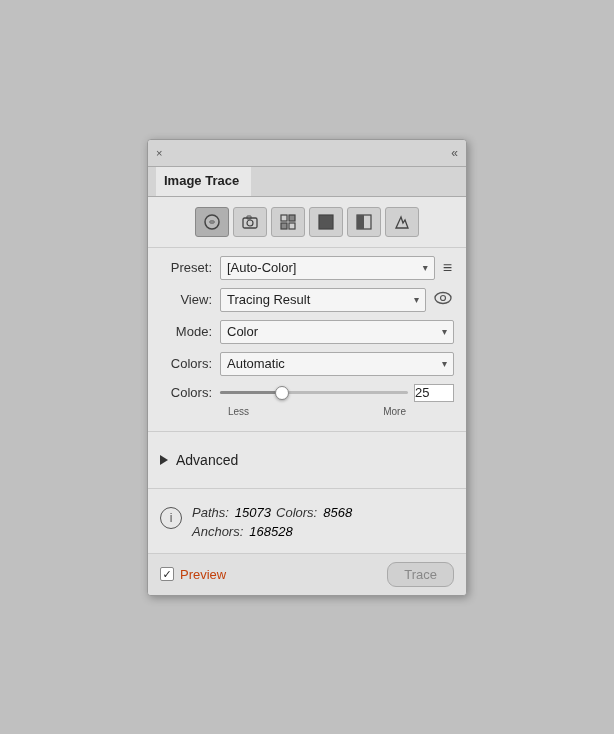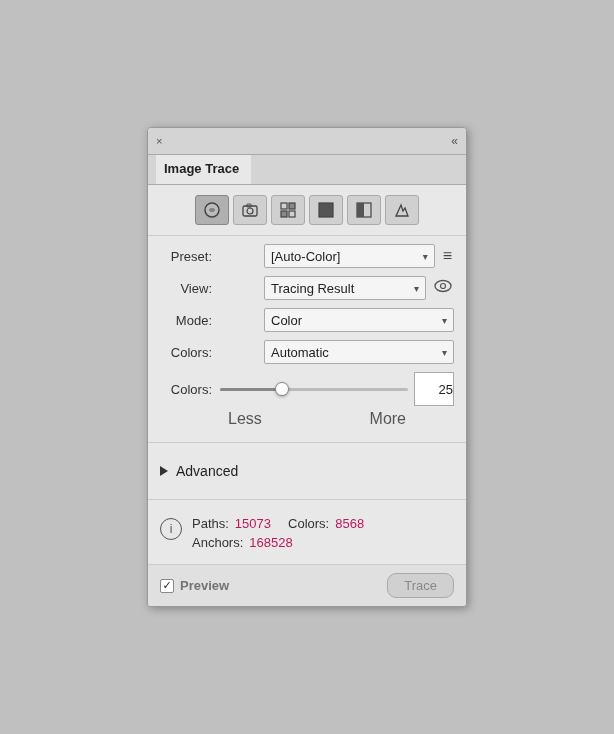--- a/index.html
+++ b/index.html
@@ -108,21 +108,20 @@
     }
 
     .content {
       padding: 8px 12px;
     }
 
     .form-row {
       display: flex;
       align-items: center;
       margin-bottom: 8px;
-      gap: 44px;
     }
 
     .form-label {
       width: 60px;
       text-align: right;
       padding-right: 8px;
       color: #333;
       font-size: 13px;
       flex-shrink: 0;
     }
@@ -210,37 +209,37 @@
       border-radius: 50%;
       position: absolute;
       top: -5.5px;
       left: 33%;
       transform: translateX(-50%);
       box-shadow: 0 1px 3px rgba(0,0,0,0.3);
     }
 
     .slider-value-box {
       width: 40px;
-      height: 34px;
+      height: 18px;
       border: 1px solid #aaa;
       background: white;
       text-align: center;
       font-size: 13px;
       color: #222;
       display: flex;
       align-items: center;
-      justify-content: flex-end;
+      justify-content: flex-start;
     }
 
     .less-more-row {
       display: flex;
       justify-content: space-between;
       padding: 0 0 6px 68px;
       color: #555;
-      font-size: 16px;
+      font-size: 10px;
     }
 
     .less-label { }
     .more-label { padding-right: 48px; }
 
     .advanced-row {
       display: flex;
       align-items: center;
       padding: 20px 0;
       cursor: pointer;
@@ -285,37 +284,38 @@
       flex-shrink: 0;
       margin-top: 2px;
     }
 
     .info-data {
       flex: 1;
     }
 
     .info-row {
       display: flex;
-      gap: 17px;
+      gap: 5px;
       margin-bottom: 4px;
+      font-style: italic;
     }
 
     .info-item {
       display: flex;
       gap: 6px;
       font-size: 13px;
       color: #222;
     }
 
     .info-item-label {
       color: #333;
     }
 
     .info-item-value {
-      color: #be185d;
+      color: #000000;
       font-weight: normal;
     }
 
     .footer {
       display: flex;
       align-items: center;
       padding: 8px 12px;
       border-top: 1px solid #ccc;
       background: #e0e0e0;
       gap: 8px;
@@ -339,22 +339,21 @@
       border-radius: 2px;
     }
 
     .checkbox-check {
       font-size: 11px;
       color: #222;
     }
 
     .preview-label {
       font-size: 13px;
-      color: #737373;
-      font-weight: bold;
+      color: #c2410c;
     }
 
     .spacer { flex: 1; }
 
     .trace-btn {
       padding: 4px 16px;
       background: #d0d0d0;
       border: 1px solid #aaa;
       border-radius: 9px;
       font-size: 13px;

